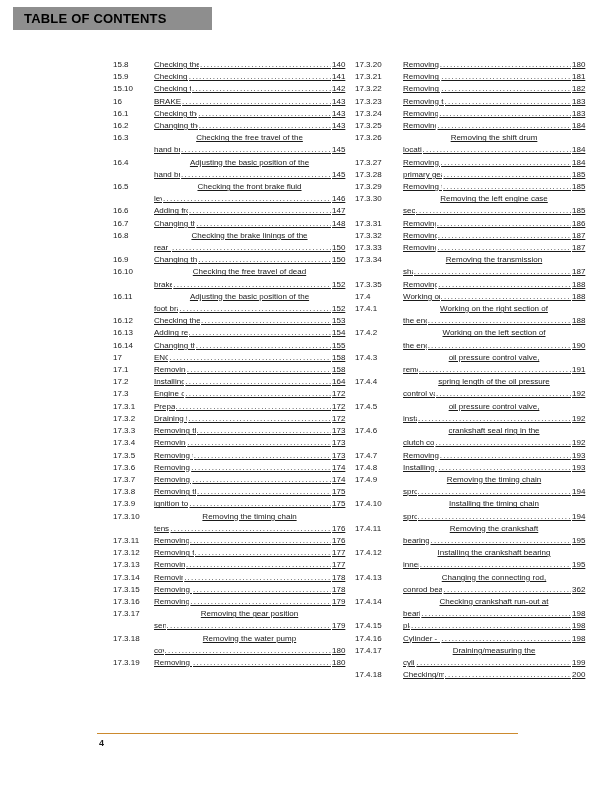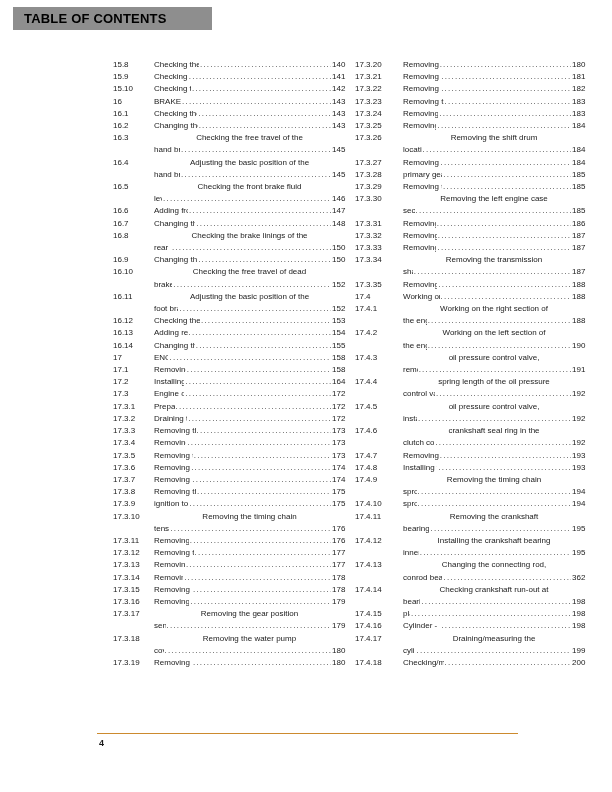--- a/index.html
+++ b/index.html
@@ -35,21 +35,21 @@
 
   .toc {
     position: absolute;
     left: 113px;
     top: 59px;
     display: flex;
     gap: 10px;
     font-size: 8px;
     line-height: 12.2px;
   }
-  .toc-col { width: 232px; }
+  .toc-col { width: 232px; text-decoration: underline; }
   .toc-col.right { width: 230px; }
 
   .entry { position: relative; padding-left: 41px; }
   .toc-col.right .entry { padding-left: 48px; }
   .entry .num { position: absolute; left: 0; top: 0; white-space: nowrap; }
 
   .tline { white-space: nowrap; text-align: center; }
   .trow { display: flex; align-items: baseline; }
   .tlast { white-space: nowrap; flex: 0 1 auto; overflow: hidden; }
   .dots {
@@ -644,20 +644,21 @@
           <span class="num">17.4.9</span>
           <div class="tline">Removing the timing chain</div>
           <div class="trow">
             <span class="tlast">sprocket</span>
             <span class="dots"></span>
             <span class="pnum">194</span>
           </div>
         </div>
         <div class="entry">
           <span class="num">17.4.10</span>
+          <div class="tline">Installing the timing chain</div>
           <div class="trow">
             <span class="tlast">sprocket</span>
             <span class="dots"></span>
             <span class="pnum">194</span>
           </div>
         </div>
         <div class="entry">
           <span class="num">17.4.11</span>
           <div class="tline">Removing the crankshaft</div>
           <div class="trow">

